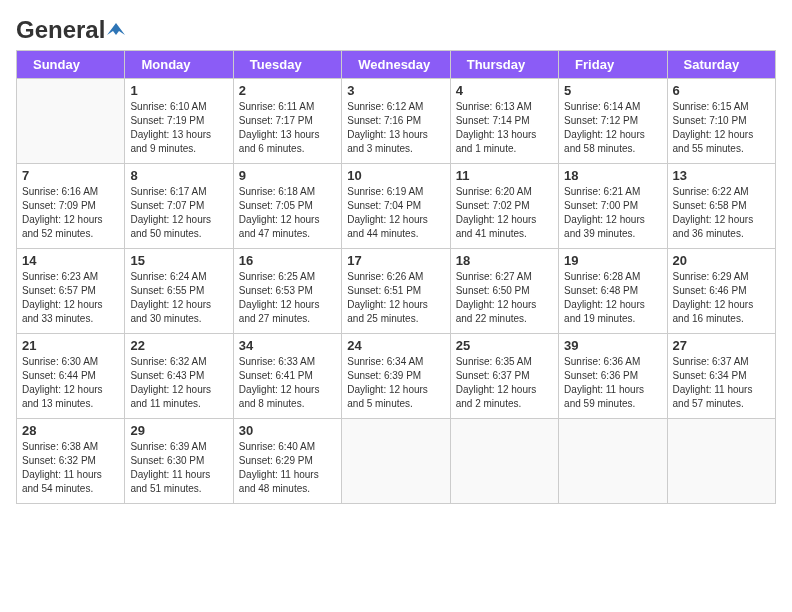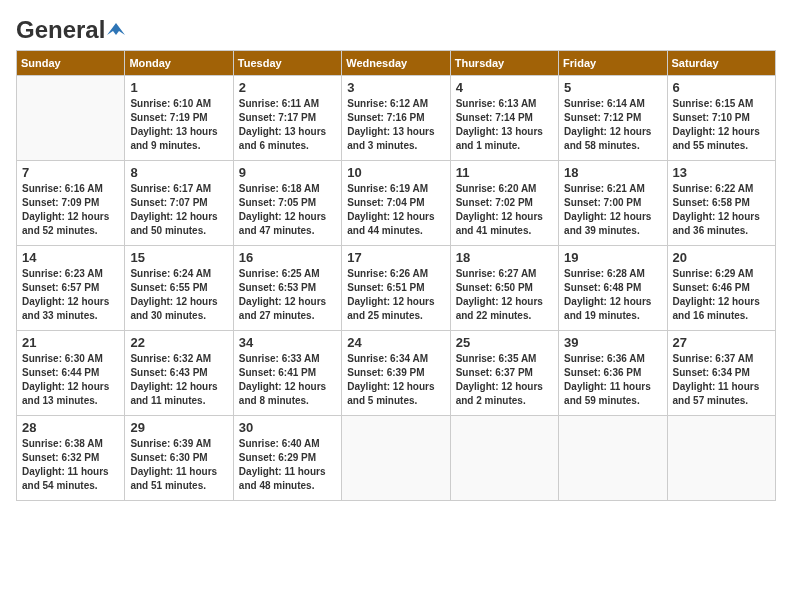--- a/index.html
+++ b/index.html
@@ -32,25 +32,25 @@
     .location {
       font-size: 14px;
       color: #555;
     }
     table {
       width: 100%;
       border-collapse: collapse;
       table-layout: fixed;
     }
     thead tr th {
-      background-color: #a16207;
+      background-color: #8b5cf6;
       color: #fff;
-      font-size: 11px;
+      font-size: 13px;
       font-weight: bold;
-      padding: 6px 4px;
+      padding: 6px 16px;
       text-align: left;
       border: 1px solid #ccc;
     }
     tbody tr td {
       border: 1px solid #ccc;
       vertical-align: top;
       padding: 4px 5px;
       font-size: 10px;
       color: #333;
       height: 85px;
@@ -63,21 +63,20 @@
       font-size: 13px;
       font-weight: bold;
       color: #333;
       display: block;
       margin-bottom: 2px;
     }
     .sun-info {
       font-size: 10px;
       line-height: 1.4;
       color: #333;
-      font-weight: bold;
     }
   </style>
 </head>
 <body>
 
 <div class="header-area">
   <div class="logo">
     <div style="display:flex;align-items:center;">
       <span style="font-size:24px;font-weight:bold;color:#333;">General</span>
       <svg width="18" height="18" viewBox="0 0 18 18" style="margin-left:2px;">

